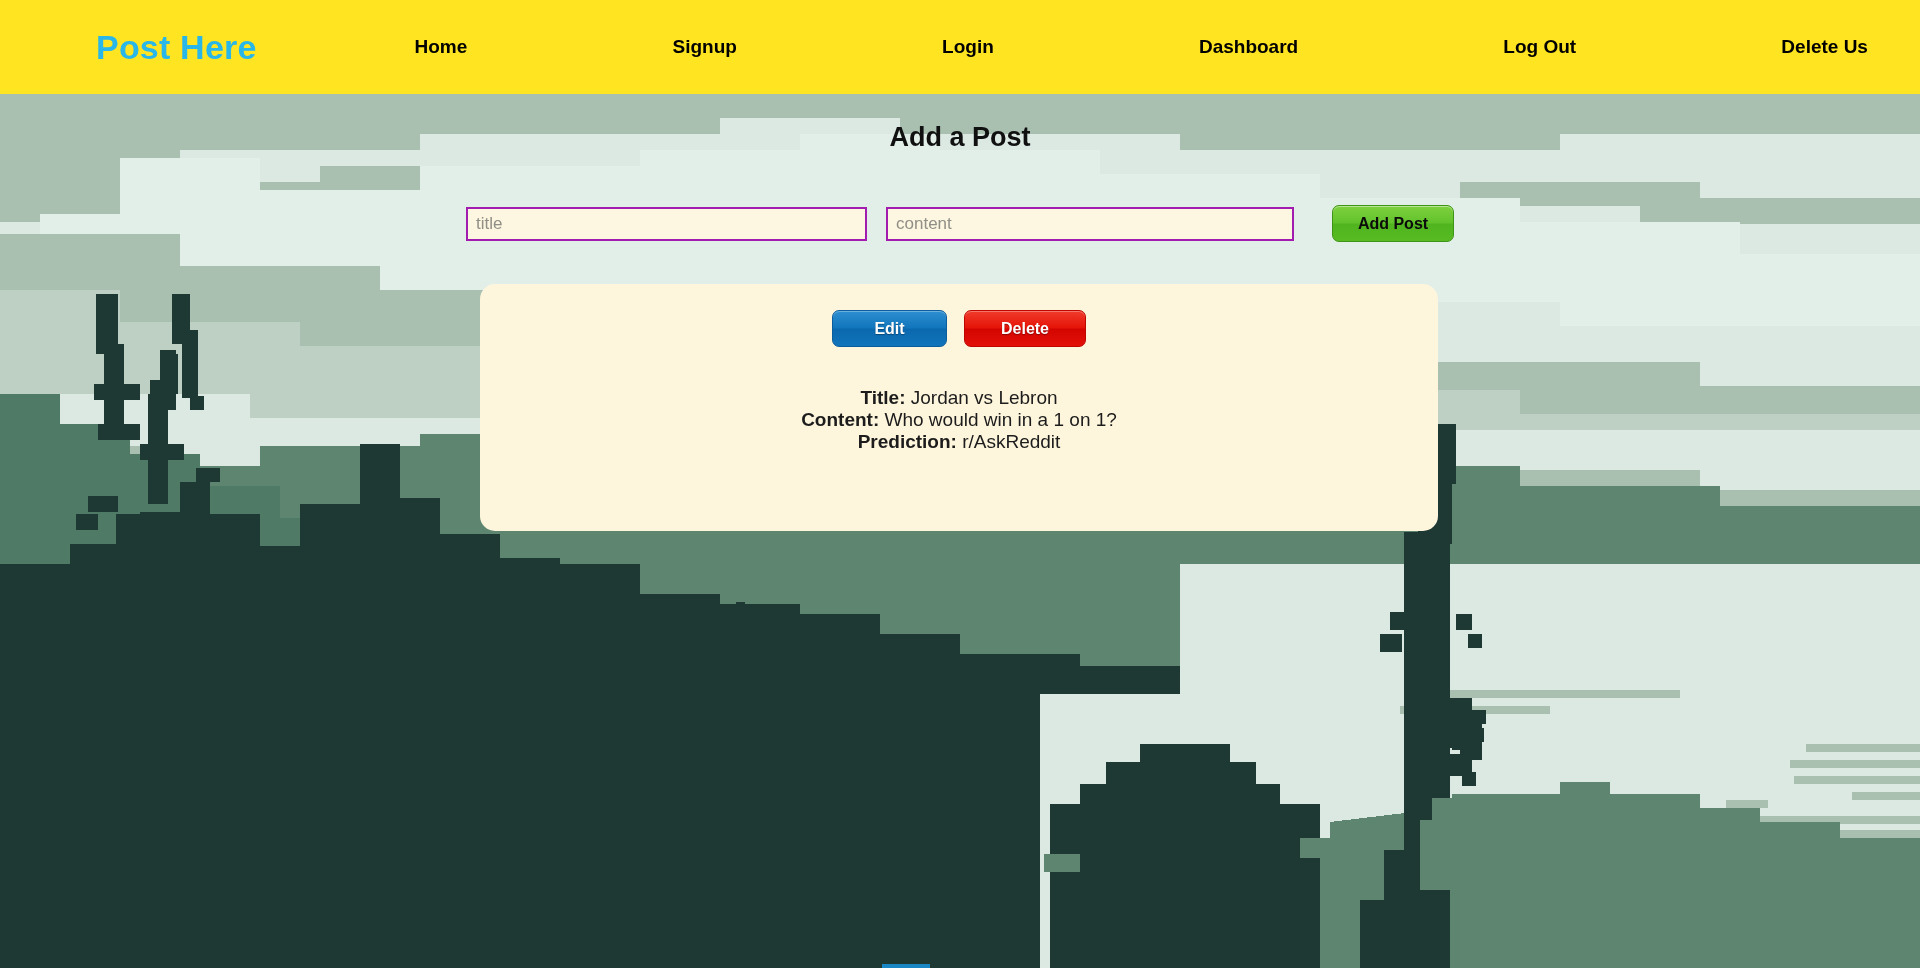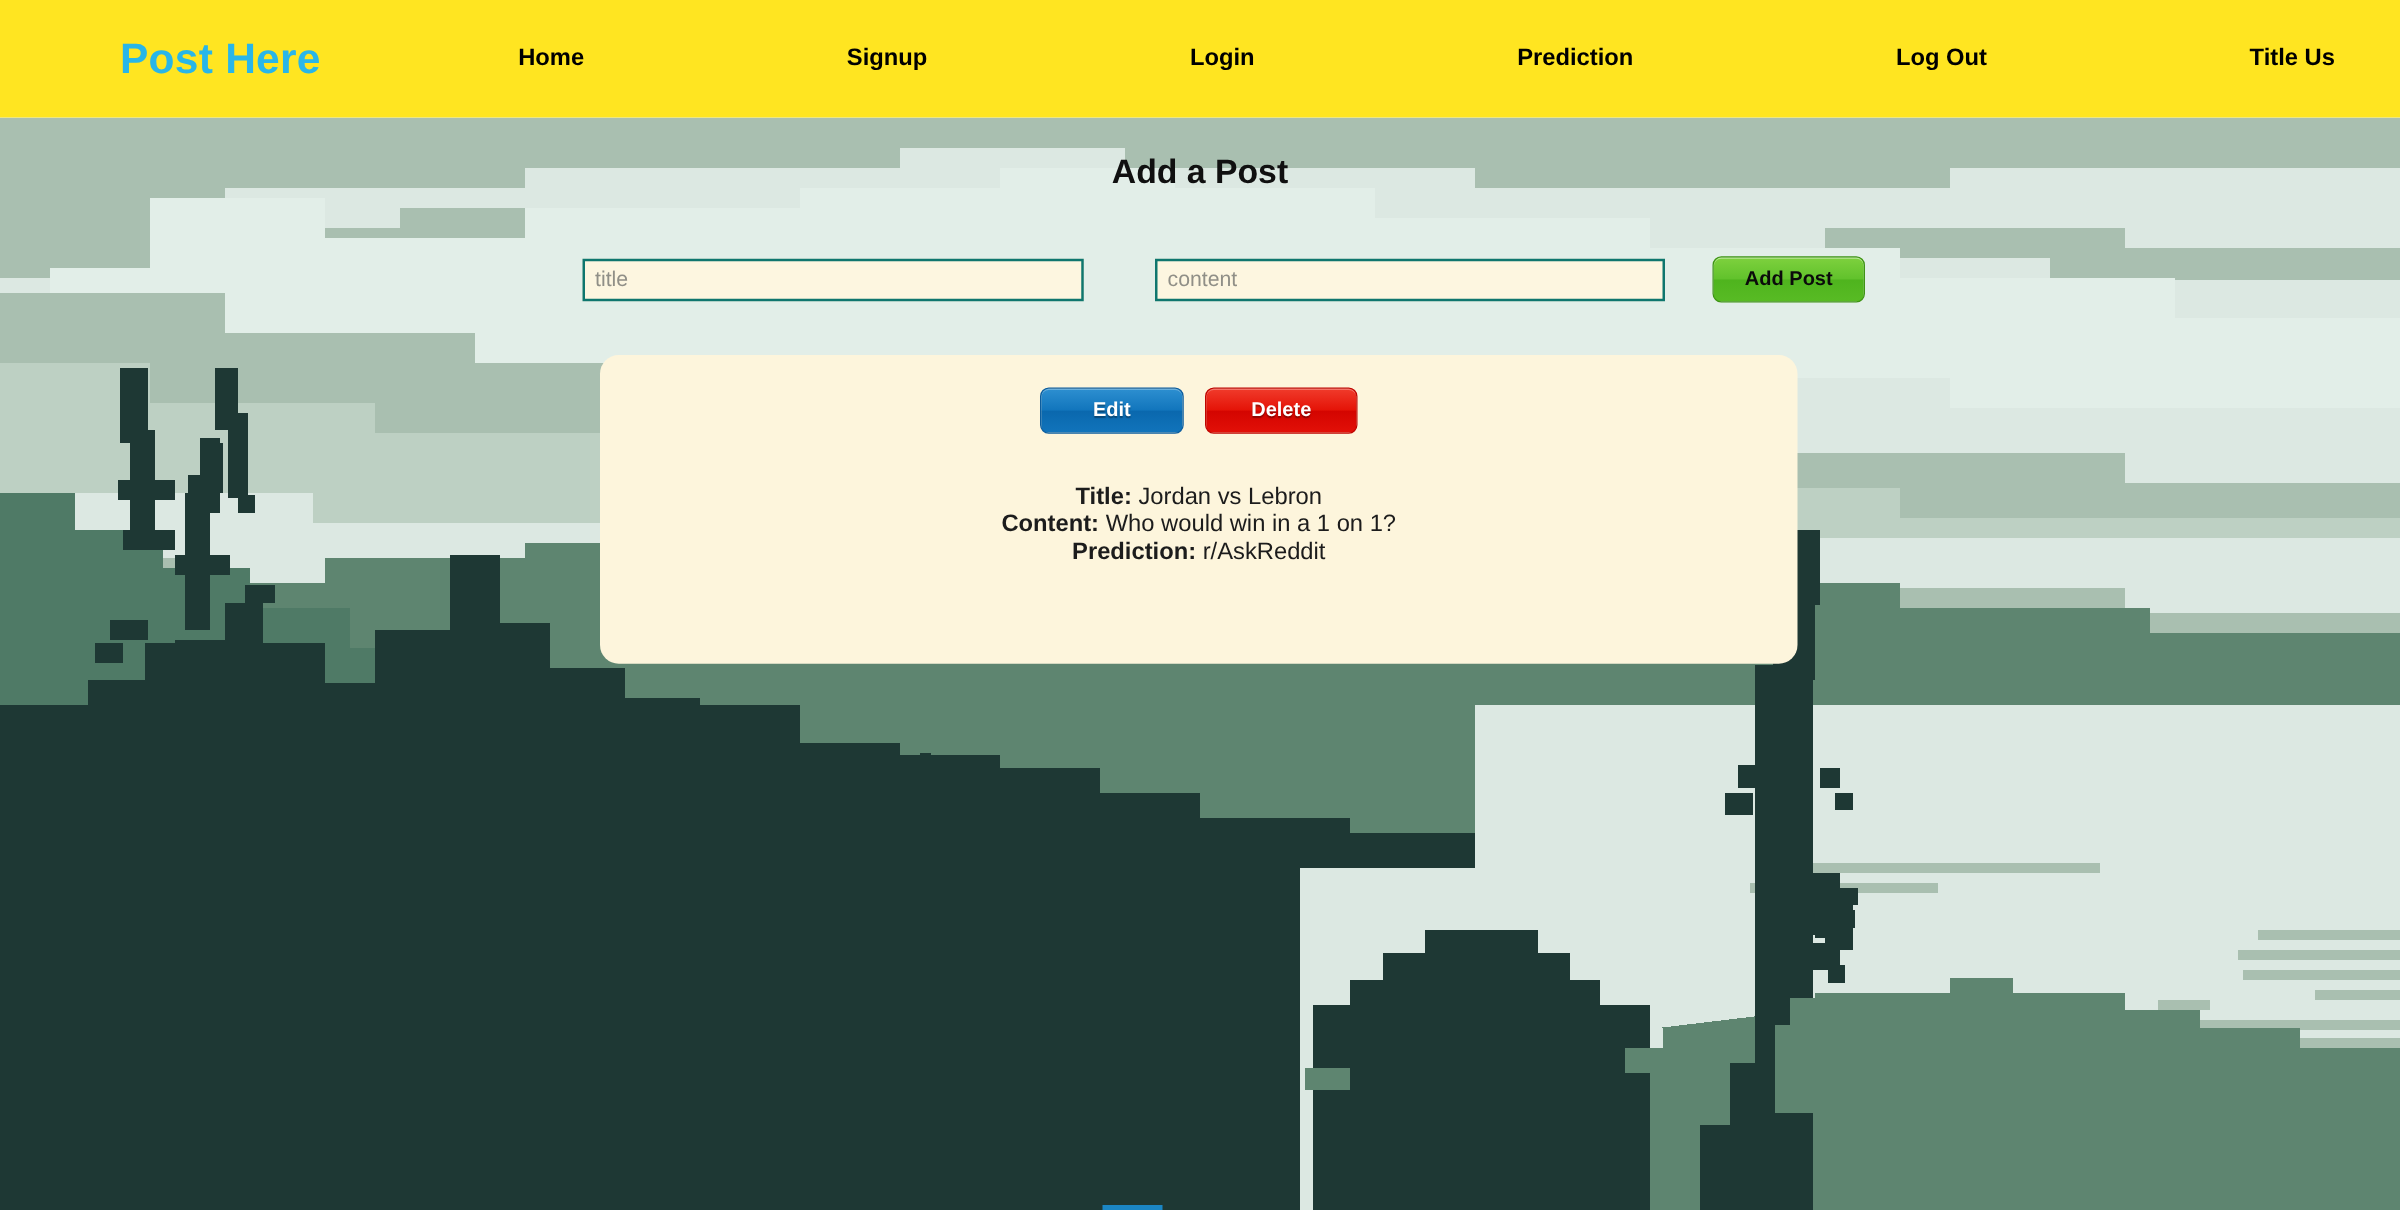--- a/index.html
+++ b/index.html
@@ -76,29 +76,28 @@
   #add-post-form {
     position: absolute;
     top: 111px; left: 0; width: 1920px;
     display: flex;
     justify-content: center;
     align-items: center;
     gap: 19px;
   }
   .post-input {
     height: 34px;
-    border: 2px solid #0f766e;
+    border: 2px solid #a21caf;
     background: #fdf6e0;
     font-family: "Liberation Sans", sans-serif;
     font-size: 17px;
     color: #3b3b33;
     padding: 0 8px;
     outline: none;
     border-radius: 0;
-    margin-left: 38px;
   }
   .post-input::placeholder { color: #908f87; }
   #title-input { width: 401px; }
   #content-input { width: 408px; }
 
   .btn {
     font-family: "Liberation Sans", sans-serif;
     font-weight: 700;
     border: none;
     cursor: pointer;
@@ -315,23 +314,23 @@
     <path fill="#1e3834" d="M0,470 H70 V450 H140 V418 H180 V388 H210 V420 H260 V452 H320 V480 H380 V510 H440 V536 H520 V556 H600 V580 H700 V600 H0 Z"></path>
   </svg>
 </div>
 
 <nav id="navbar">
   <div id="brand">Post Here</div>
   <ul id="nav-links">
     <li><a href="#">Home</a></li>
     <li><a href="#">Signup</a></li>
     <li><a href="#">Login</a></li>
-    <li><a href="#">Prediction</a></li>
+    <li><a href="#">Dashboard</a></li>
     <li><a href="#">Log Out</a></li>
-    <li><a href="#">Title Us</a></li>
+    <li><a href="#">Delete Us</a></li>
   </ul>
 </nav>
 
 <main id="content">
   <h1 id="page-title">Add a Post</h1>
 
   <form id="add-post-form">
     <input class="post-input" id="title-input" type="text" placeholder="title" style="">
     <input class="post-input" id="content-input" type="text" placeholder="content" style="">
     <button class="btn" id="add-post-button" type="submit">Add Post</button>

